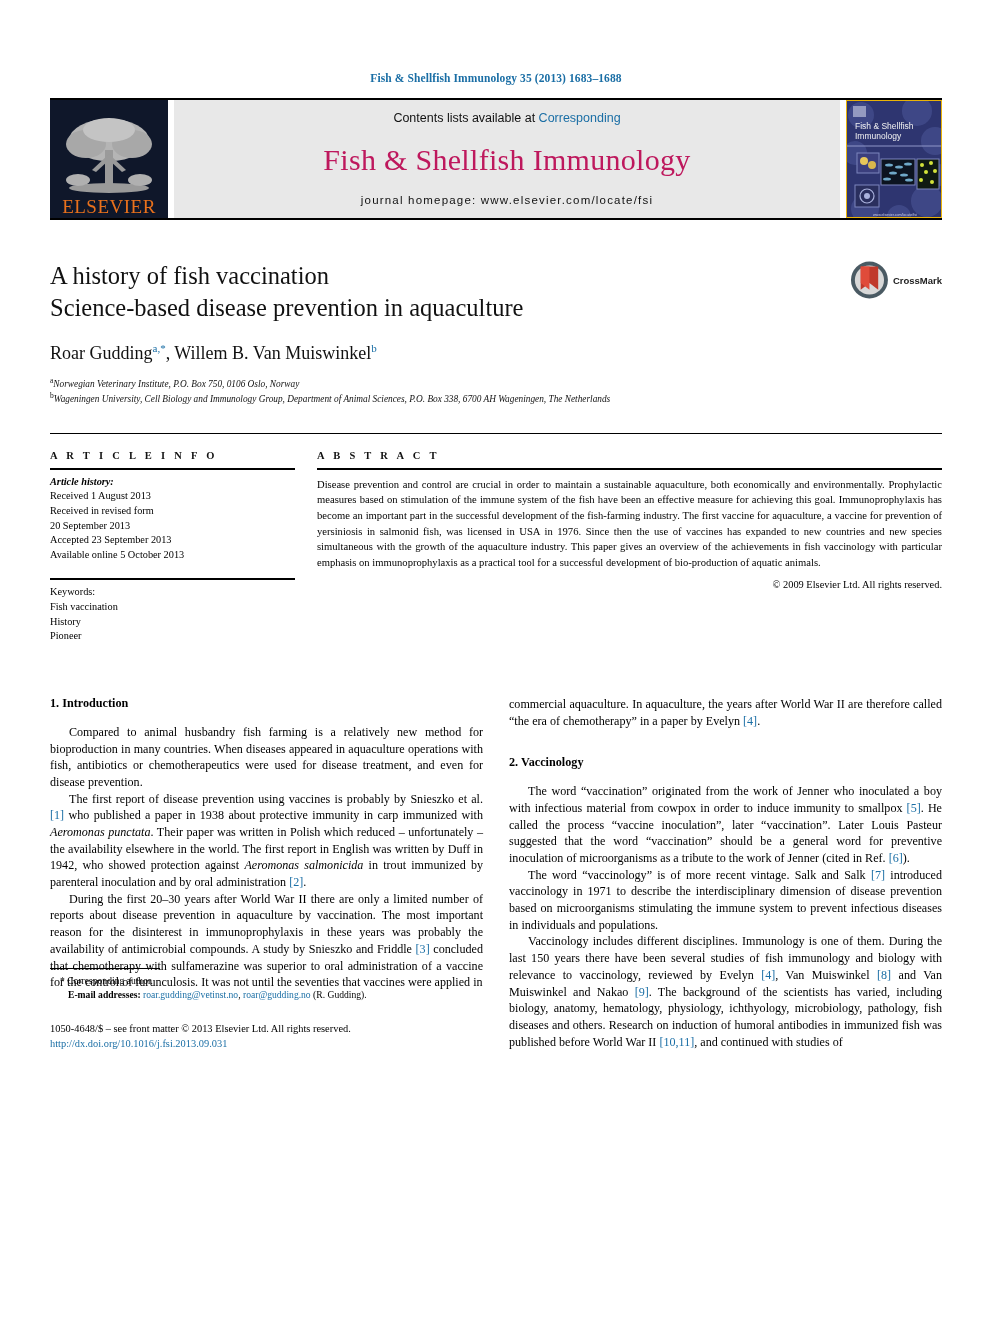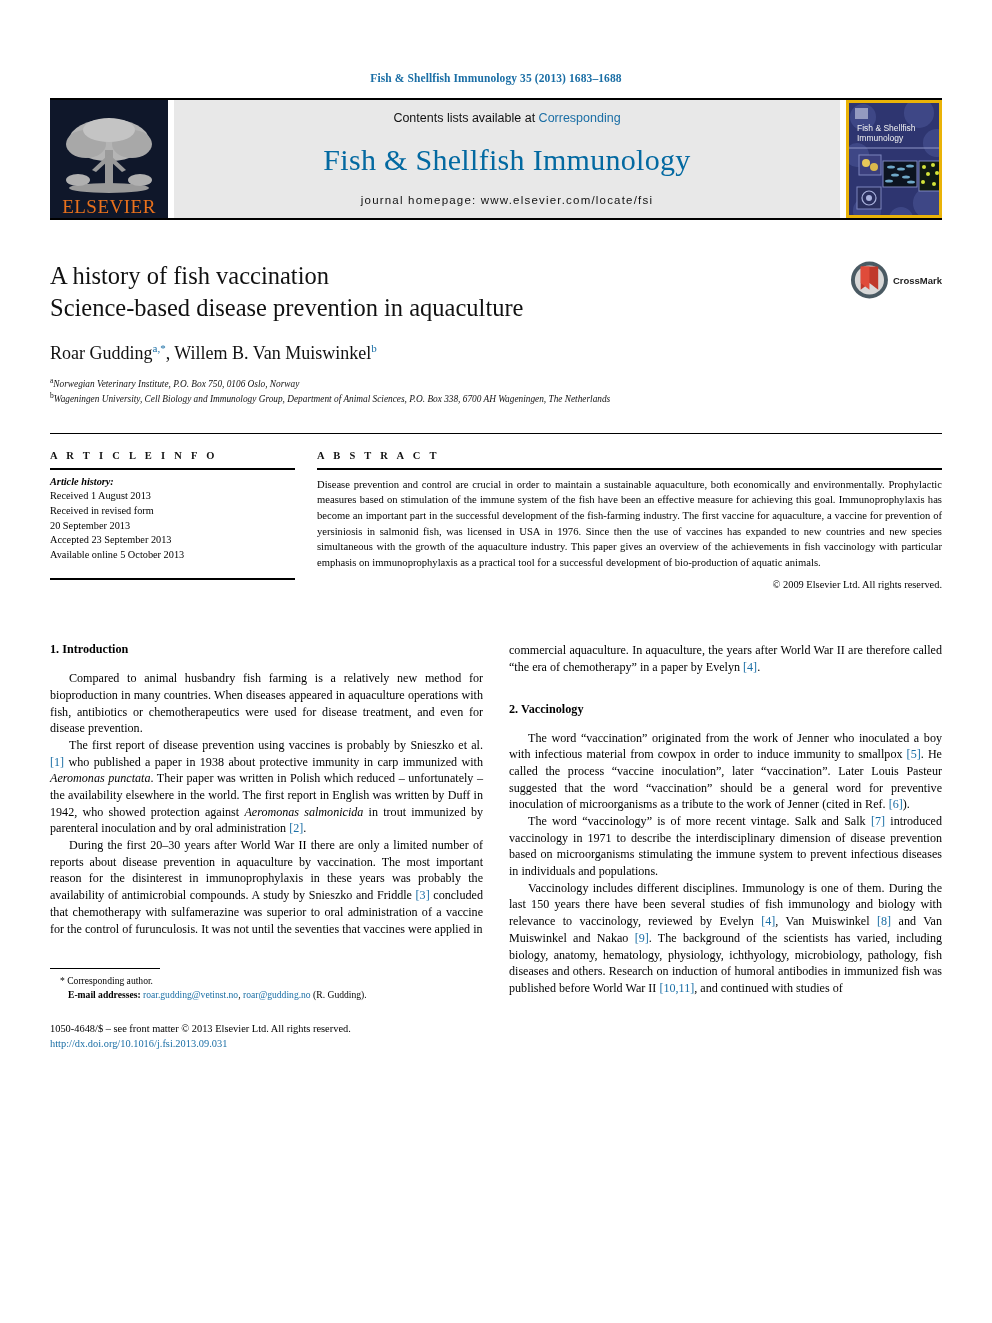--- a/index.html
+++ b/index.html
@@ -65,36 +65,36 @@
   }
   .contents-line {
     font-family: "Liberation Sans", sans-serif;
     font-size: 12.5px;
     color: #111;
   }
   .contents-line .sd { color: #1a6ea5; }
   .journal-title {
     font-family: "Liberation Serif", serif;
     font-size: 30px;
-    color: #0369a1;
+    color: #be185d;
     letter-spacing: .3px;
   }
   .homepage-line {
     font-family: "Liberation Sans", sans-serif;
     font-size: 11.5px;
     color: #111;
     letter-spacing: 1.2px;
   }
   .cover-thumb {
     width: 96px;
     flex: 0 0 96px;
     background: #f0abfc;
     position: relative;
     overflow: hidden;
-    border: 3px solid #eab308;
+    border: 1px solid #eab308;
   }
 
   
   .title-block { margin-top: 40px; position: relative; }
   .art-title {
     font-size: 24.5px;
     line-height: 1.3;
     font-weight: normal;
     color: #111;
     margin: 0;
@@ -330,20 +330,26 @@
       <div class="rule"></div>
       <div class="info-block">
         <div class="ital">Article history:</div>
         <div>Received 1 August 2013</div>
         <div>Received in revised form</div>
         <div>20 September 2013</div>
         <div>Accepted 23 September 2013</div>
         <div>Available online 5 October 2013</div>
       </div>
       <div class="rule" style="margin-top:16px"></div>
+      <div class="kw-block">
+        <div class="ital">Keywords:</div>
+        <div>Fish vaccination</div>
+        <div>History</div>
+        <div>Pioneer</div>
+      </div>
     </div>
 
     <div class="col-abs">
       <div class="sec-label">A B S T R A C T</div>
       <div class="rule"></div>
       <div class="abstract-text">Disease prevention and control are crucial in order to maintain a sustainable aquaculture, both economically and environmentally. Prophylactic measures based on stimulation of the immune system of the fish have been an effective measure for achieving this goal. Immunoprophylaxis has become an important part in the successful development of the fish-farming industry. The first vaccine for aquaculture, a vaccine for prevention of yersiniosis in salmonid fish, was licensed in USA in 1976. Since then the use of vaccines has expanded to new countries and new species simultaneous with the growth of the aquaculture industry. This paper gives an overview of the achievements in fish vaccinology with particular emphasis on immunoprophylaxis as a practical tool for a successful development of bio-production of aquatic animals.</div>
       <div class="copyright">© 2009 Elsevier Ltd. All rights reserved.</div>
     </div>
   </div>
 

